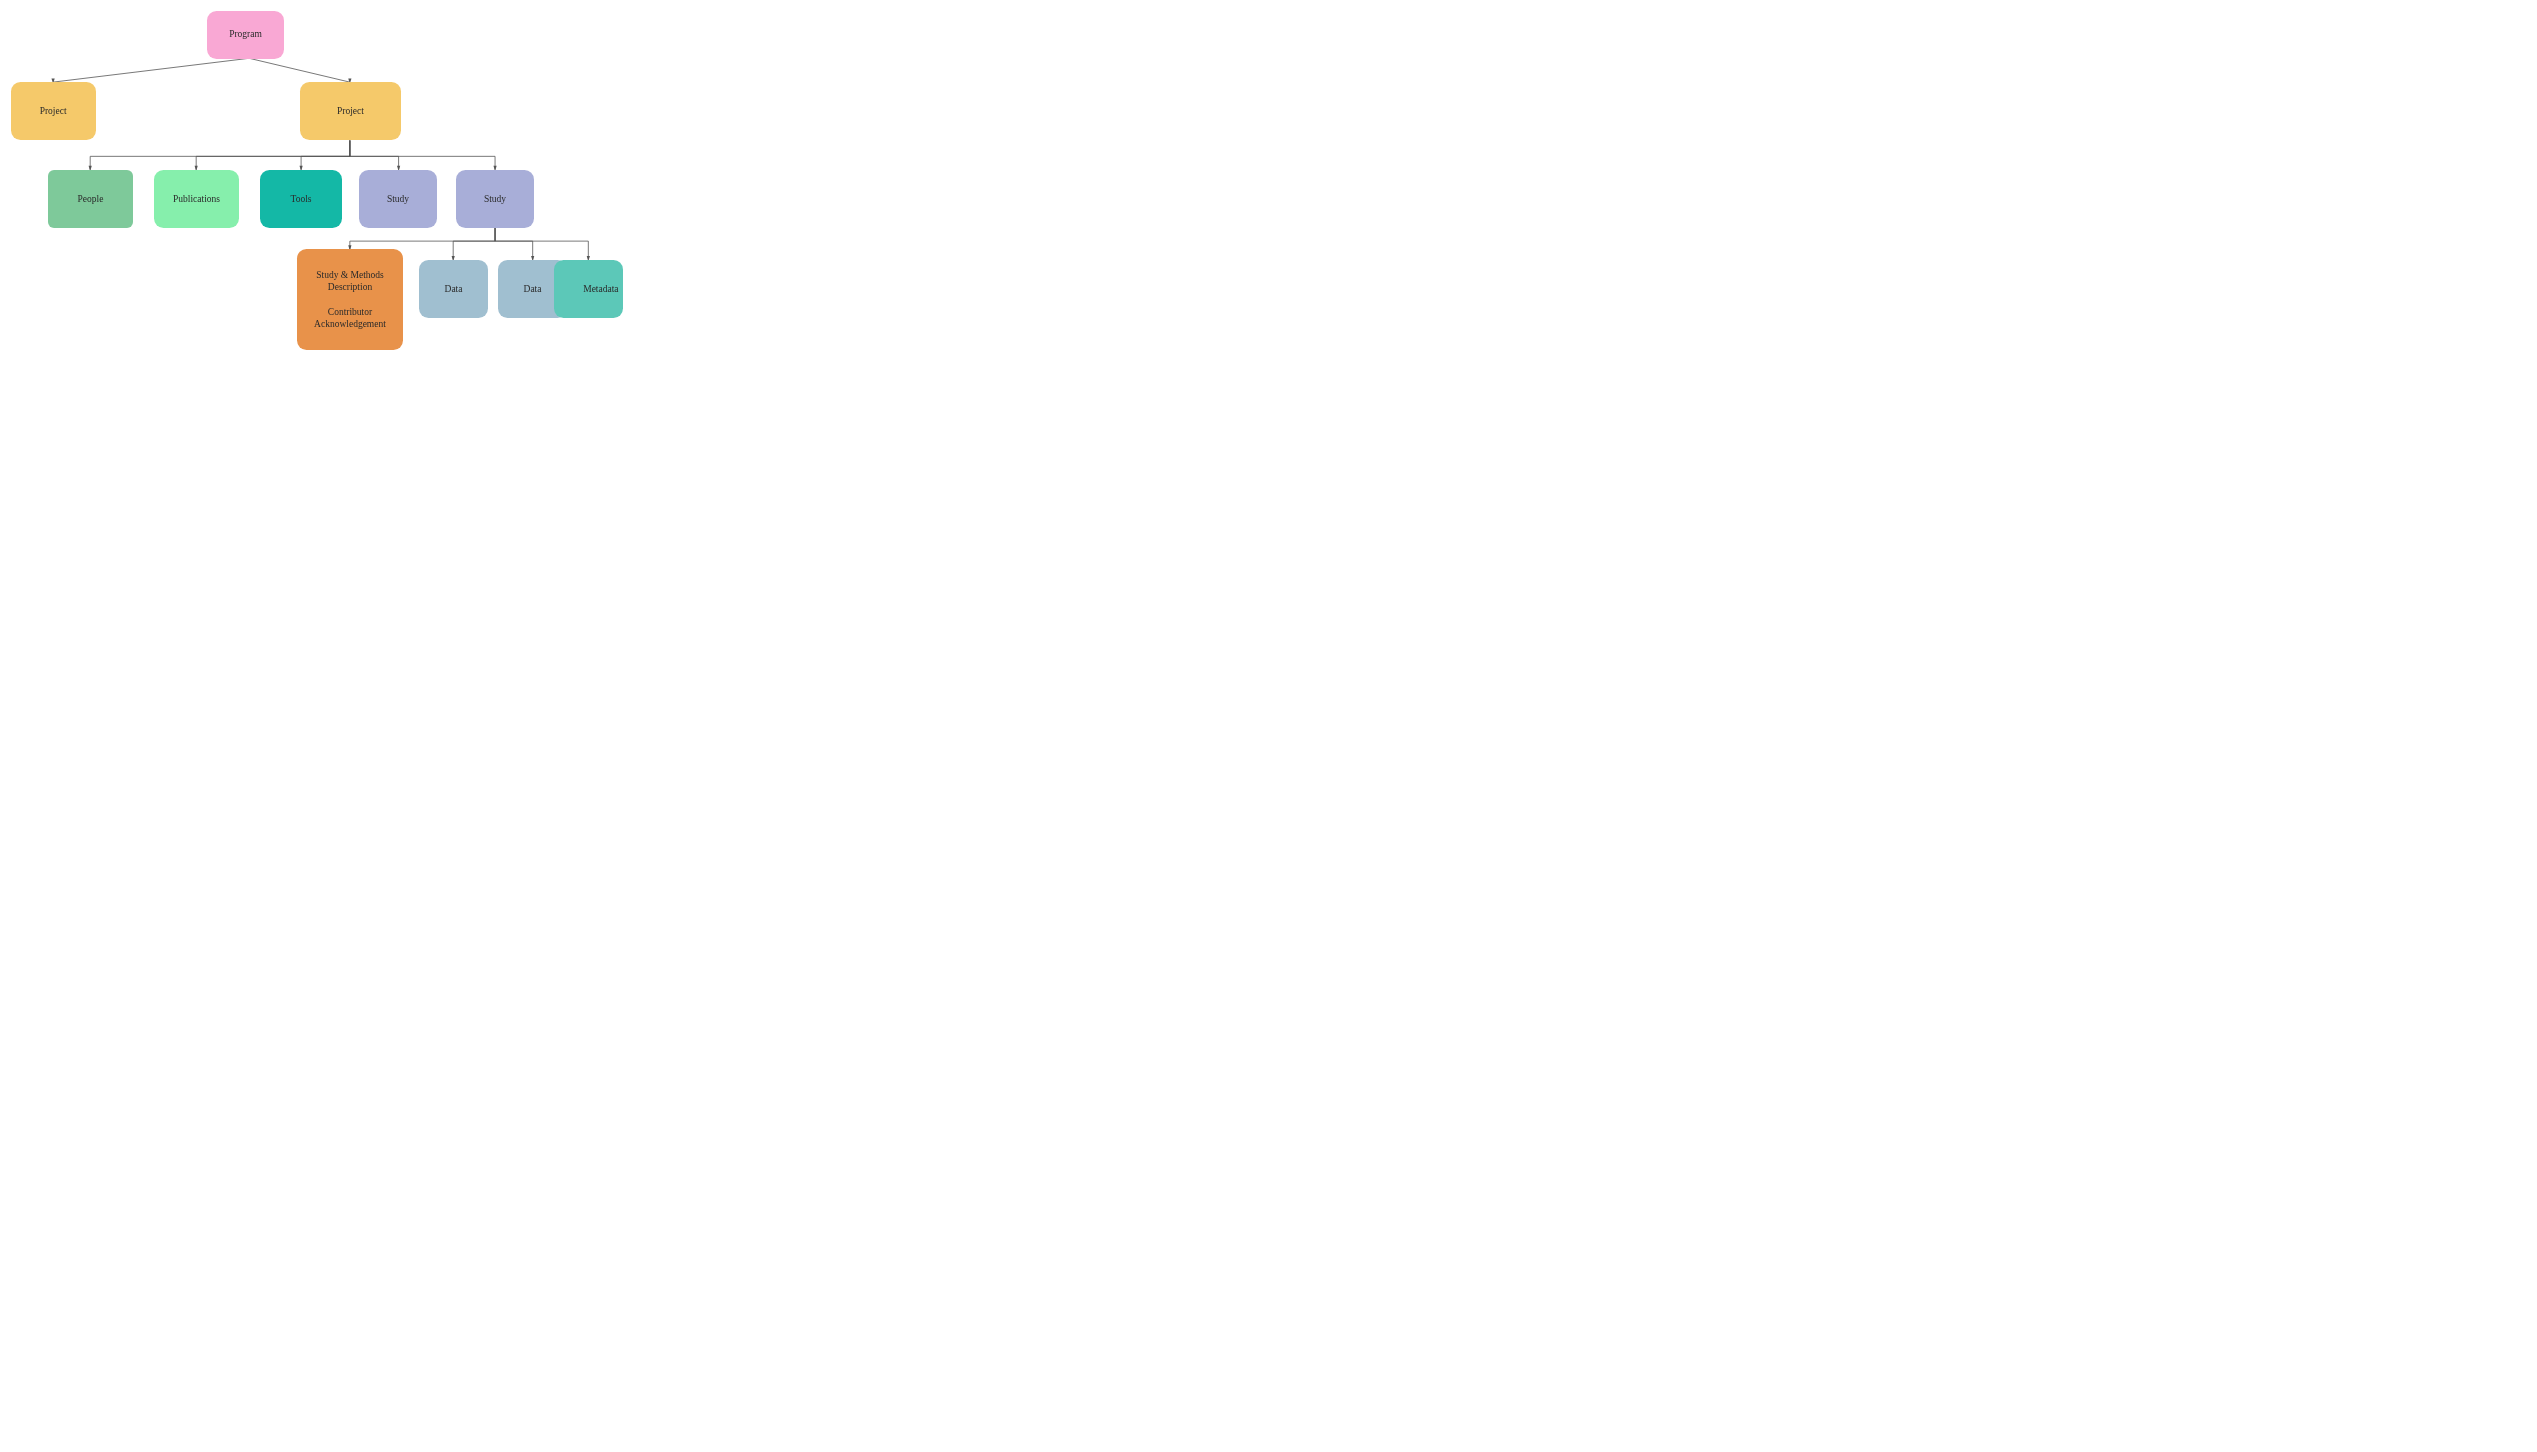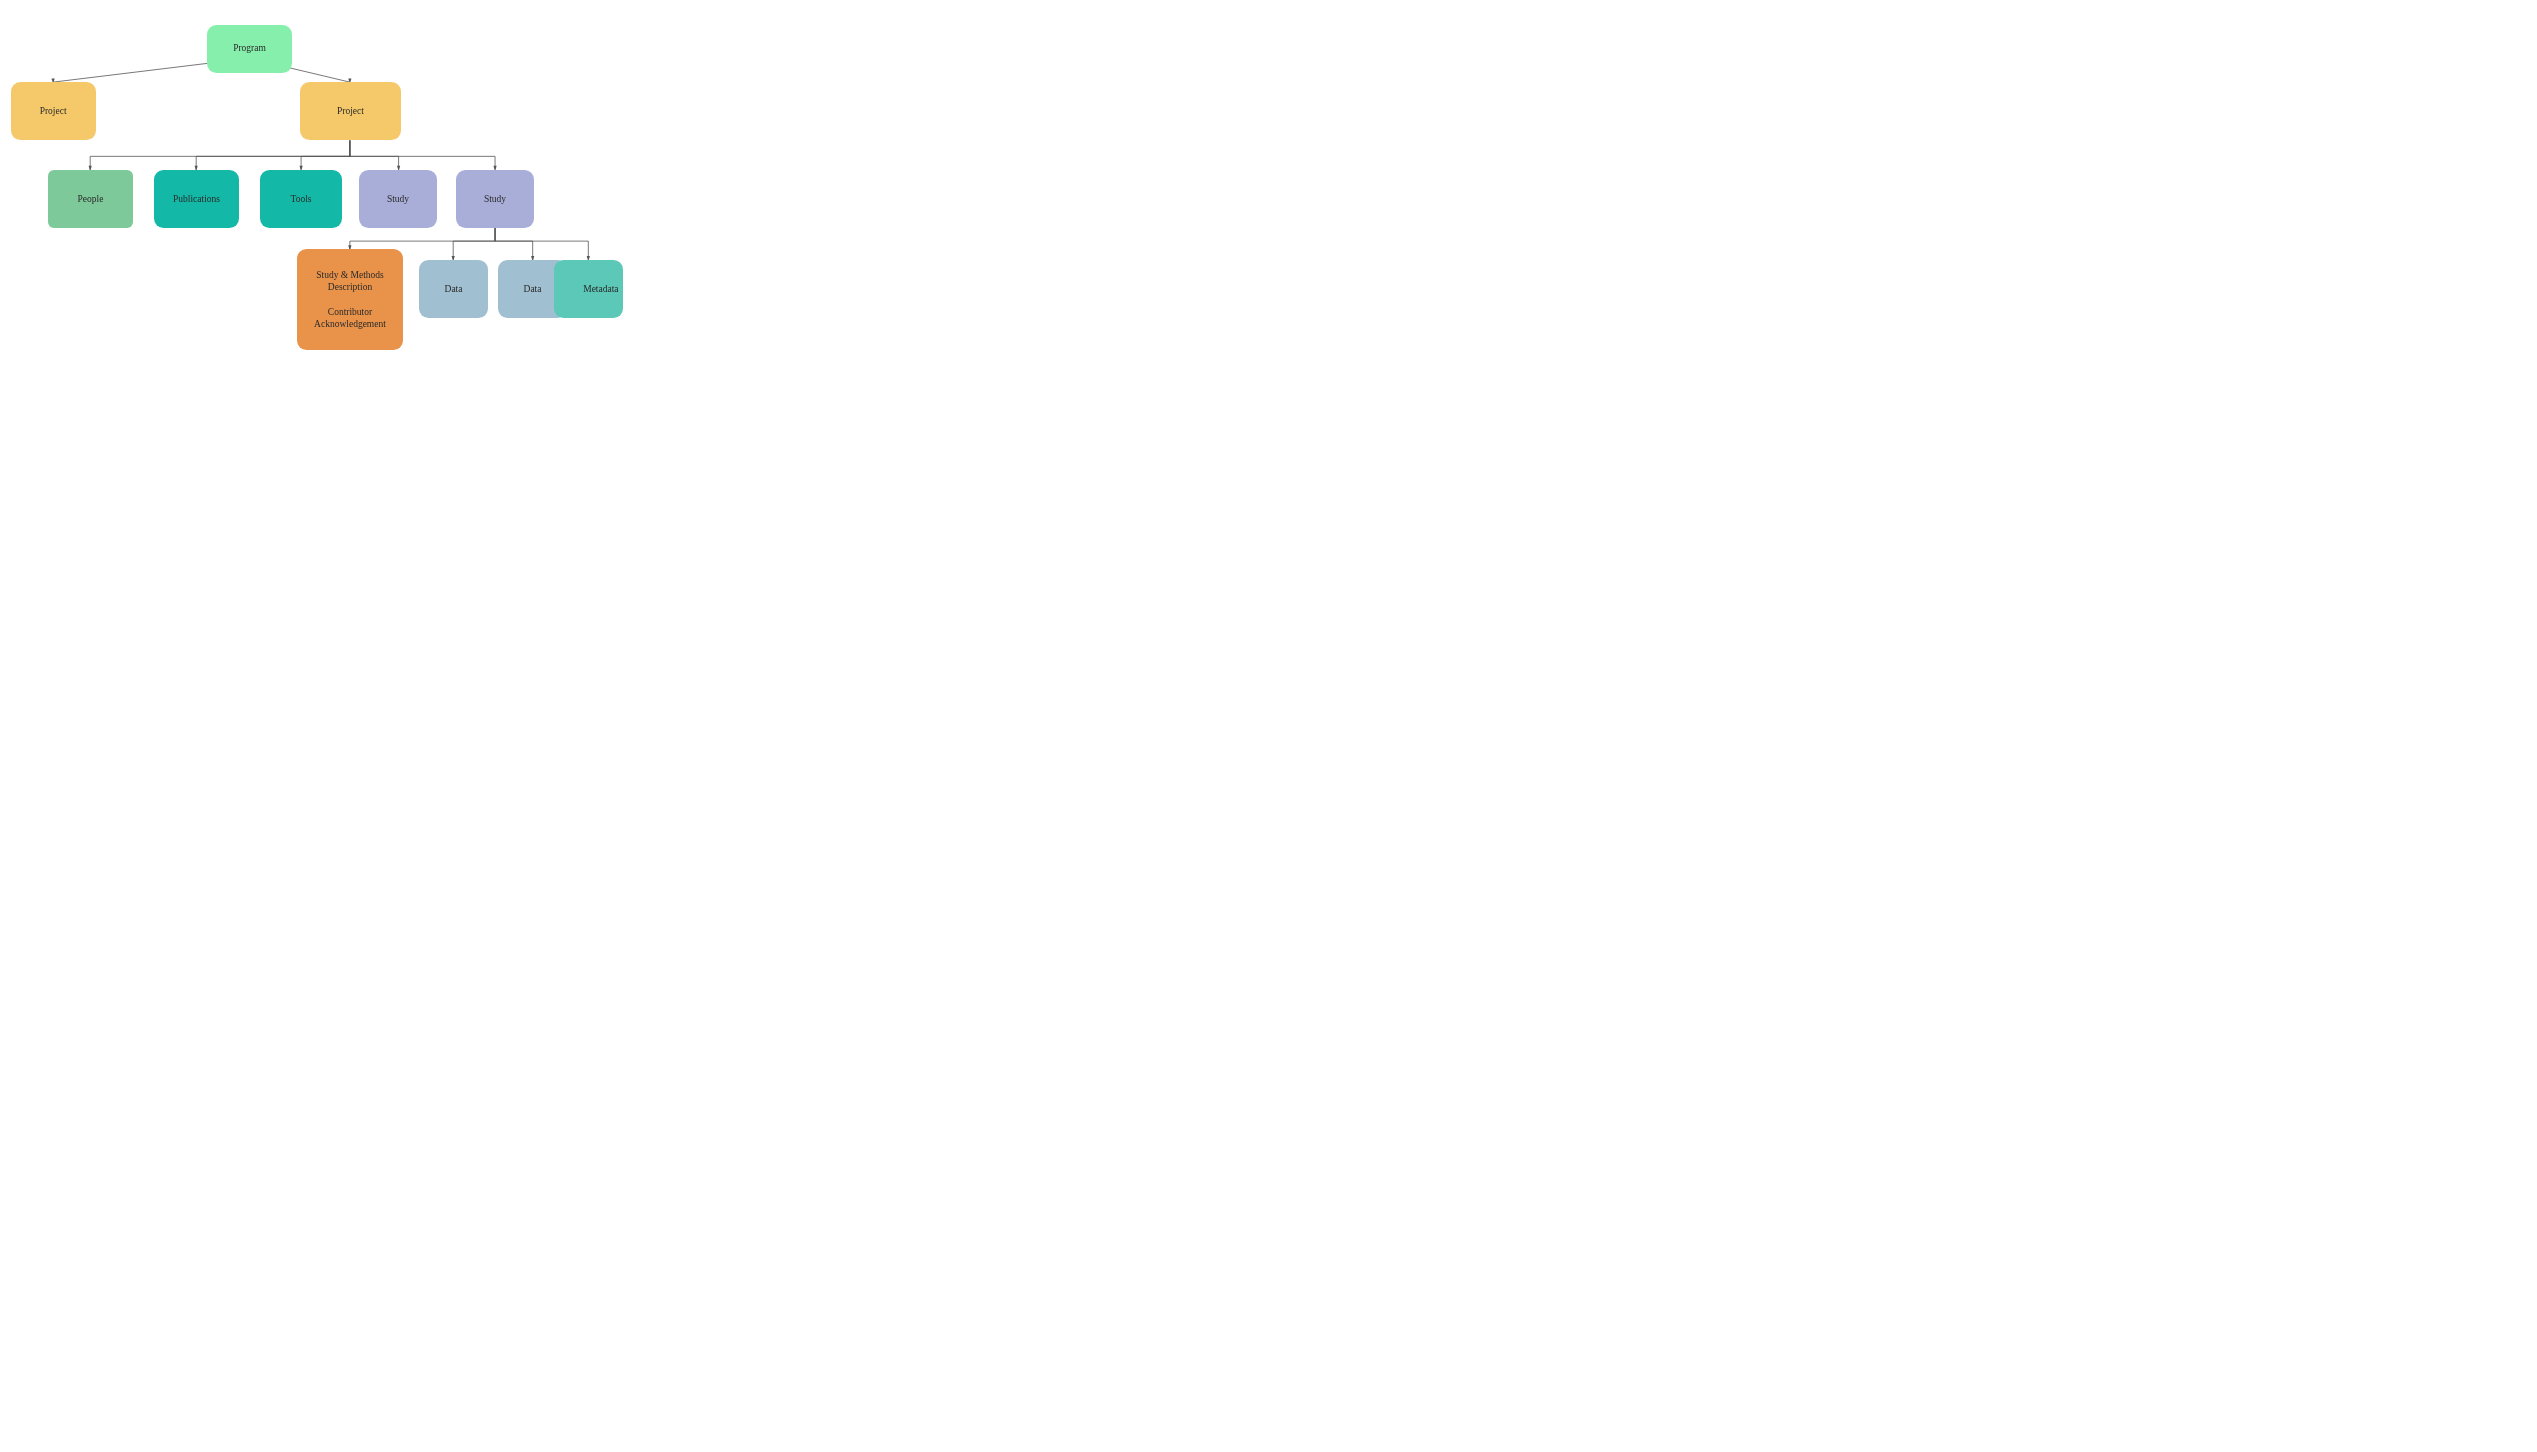--- a/index.html
+++ b/index.html
@@ -34,27 +34,26 @@
       justify-content: center;
       text-align: center;
       font-size: 9.5px;
       line-height: 1.3;
       z-index: 1;
       padding: 5.3px;
     }
 
     
     .node-program {
-      background: #86efac;
-      color: #2a2a2a;
-      width: 85px;
+      background: #f9a8d4;
+      color: #2a2a2a;
+      width: 77px;
       height: 48px;
       left: 207px;
       top: 10.6px;
-      margin-top: 14px;
     }
 
     
     .node-project-left {
       background: #f5c96a;
       color: #2a2a2a;
       width: 85px;
       height: 58px;
       left: 10.6px;
       top: 82px;
@@ -76,21 +75,21 @@
       color: #2a2a2a;
       width: 85px;
       height: 58px;
       left: 48px;
       top: 170px;
       border-radius: 6px;
     }
 
     
     .node-publications {
-      background: #14b8a6;
+      background: #86efac;
       color: #2a2a2a;
       width: 85px;
       height: 58px;
       left: 154px;
       top: 170px;
     }
 
     
     .node-tools {
       background: #14b8a6;

